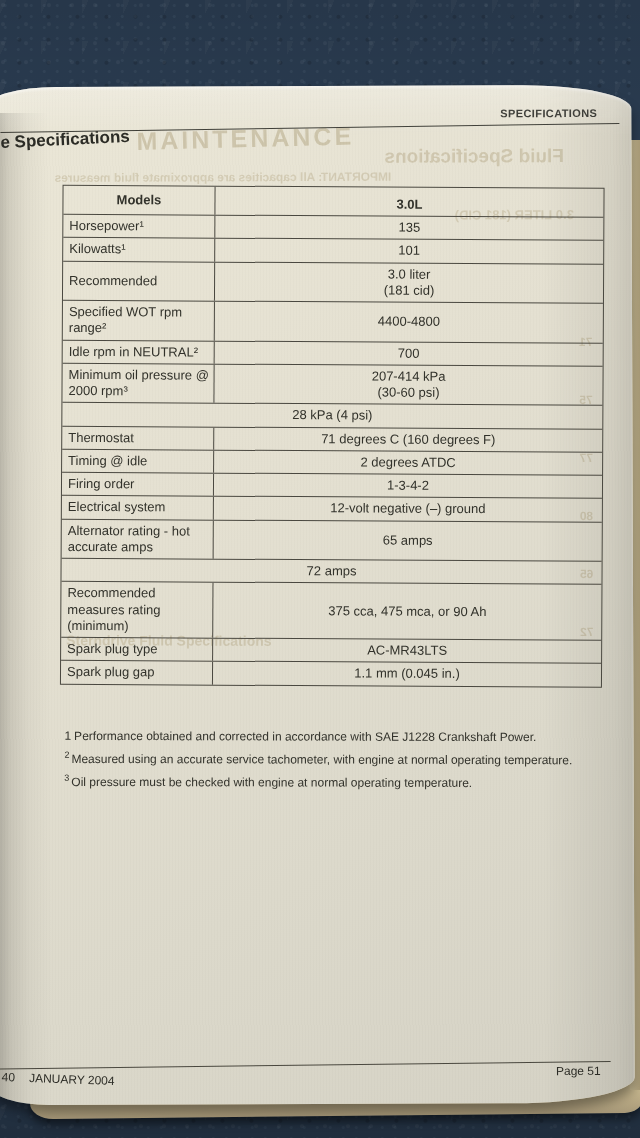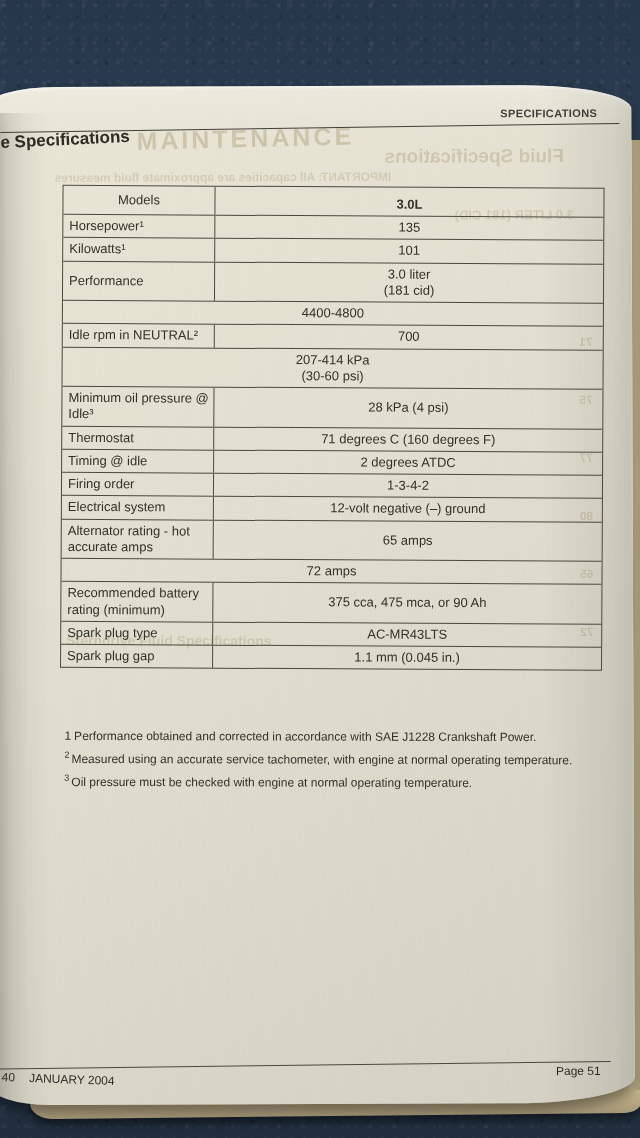--- a/index.html
+++ b/index.html
@@ -57,21 +57,21 @@
   .ghost-num{position:absolute;left:592px;font-size:12px;font-weight:bold;color:#9c8a5e;opacity:0.28;transform:scaleX(-1);}
   
   .spec-table{left:76px;top:98px;width:540px;border:1.6px solid #4a4840;
     transform:rotate(0.5deg);transform-origin:left top;font-size:13px;line-height:1.25;z-index:2;}
   .spec-hrow{display:flex;border-bottom:1.6px solid #4a4840;min-height:28px;}
   .spec-row{display:flex;border-bottom:1.6px solid #4a4840;}
   .spec-row:last-child{border-bottom:none;}
   .cell{box-sizing:border-box;}
   .cell-label{width:152px;border-right:1.6px solid #4a4840;padding:3px 3px 3px 6px;display:flex;align-items:center;text-align:left;}
   .cell-value{flex:1;display:flex;align-items:center;justify-content:center;text-align:center;white-space:pre-line;padding:3px 4px;}
-  .cell-models{width:152px;border-right:1.6px solid #4a4840;display:flex;align-items:center;justify-content:center;font-weight:normal;padding:2px;}
+  .cell-models{width:152px;border-right:1.6px solid #4a4840;display:flex;align-items:center;justify-content:center;font-weight:bold;padding:2px;}
   .cell-engine{flex:1;display:flex;align-items:flex-end;justify-content:center;font-weight:bold;padding:2px 2px 3px 2px;}
   
   .footnotes{left:76px;top:642px;width:562px;font-size:12px;transform:rotate(0.35deg);transform-origin:left top;z-index:2;}
   .footnote{margin:0 0 7px 0;}
   .fn-marker{margin-right:3px;}
   .fn-marker.sup{vertical-align:super;font-size:9px;margin-right:2px;}
   
   .rule-bottom{left:0;right:24px;top:976px;height:0;border-top:1.5px solid #4a483f;
     transform:rotate(-0.5deg);transform-origin:right center;}
   .footer-left{top:983px;left:12px;font-size:12px;color:#2e2e28;transform:rotate(2.2deg);transform-origin:left center;}
@@ -114,37 +114,38 @@
     <div id="spec-rows">
         <div class="spec-row">
           <div class="cell cell-label">Horsepower¹</div>
           <div class="cell cell-value">135</div>
         </div>
         <div class="spec-row">
           <div class="cell cell-label">Kilowatts¹</div>
           <div class="cell cell-value">101</div>
         </div>
         <div class="spec-row">
-          <div class="cell cell-label">Performance</div>
+          <div class="cell cell-label">Recommended</div>
           <div class="cell cell-value">3.0 liter
 (181 cid)</div>
         </div>
         <div class="spec-row">
+          <div class="cell cell-label">Specified WOT rpm range²</div>
           <div class="cell cell-value">4400-4800</div>
         </div>
         <div class="spec-row">
           <div class="cell cell-label">Idle rpm in NEUTRAL²</div>
           <div class="cell cell-value">700</div>
         </div>
         <div class="spec-row">
+          <div class="cell cell-label">Minimum oil pressure @ 2000 rpm³</div>
           <div class="cell cell-value">207-414 kPa
 (30-60 psi)</div>
         </div>
         <div class="spec-row">
-          <div class="cell cell-label">Minimum oil pressure @ Idle³</div>
           <div class="cell cell-value">28 kPa (4 psi)</div>
         </div>
         <div class="spec-row">
           <div class="cell cell-label">Thermostat</div>
           <div class="cell cell-value">71 degrees C (160 degrees F)</div>
         </div>
         <div class="spec-row">
           <div class="cell cell-label">Timing @ idle</div>
           <div class="cell cell-value">2 degrees ATDC</div>
         </div>
@@ -157,21 +158,21 @@
           <div class="cell cell-value">12-volt negative (–) ground</div>
         </div>
         <div class="spec-row">
           <div class="cell cell-label">Alternator rating - hot accurate amps</div>
           <div class="cell cell-value">65 amps</div>
         </div>
         <div class="spec-row">
           <div class="cell cell-value">72 amps</div>
         </div>
         <div class="spec-row">
-          <div class="cell cell-label">Recommended battery rating (minimum)</div>
+          <div class="cell cell-label">Recommended measures rating (minimum)</div>
           <div class="cell cell-value">375 cca, 475 mca, or 90 Ah</div>
         </div>
         <div class="spec-row">
           <div class="cell cell-label">Spark plug type</div>
           <div class="cell cell-value">AC-MR43LTS</div>
         </div>
         <div class="spec-row">
           <div class="cell cell-label">Spark plug gap</div>
           <div class="cell cell-value">1.1 mm (0.045 in.)</div>
         </div>

